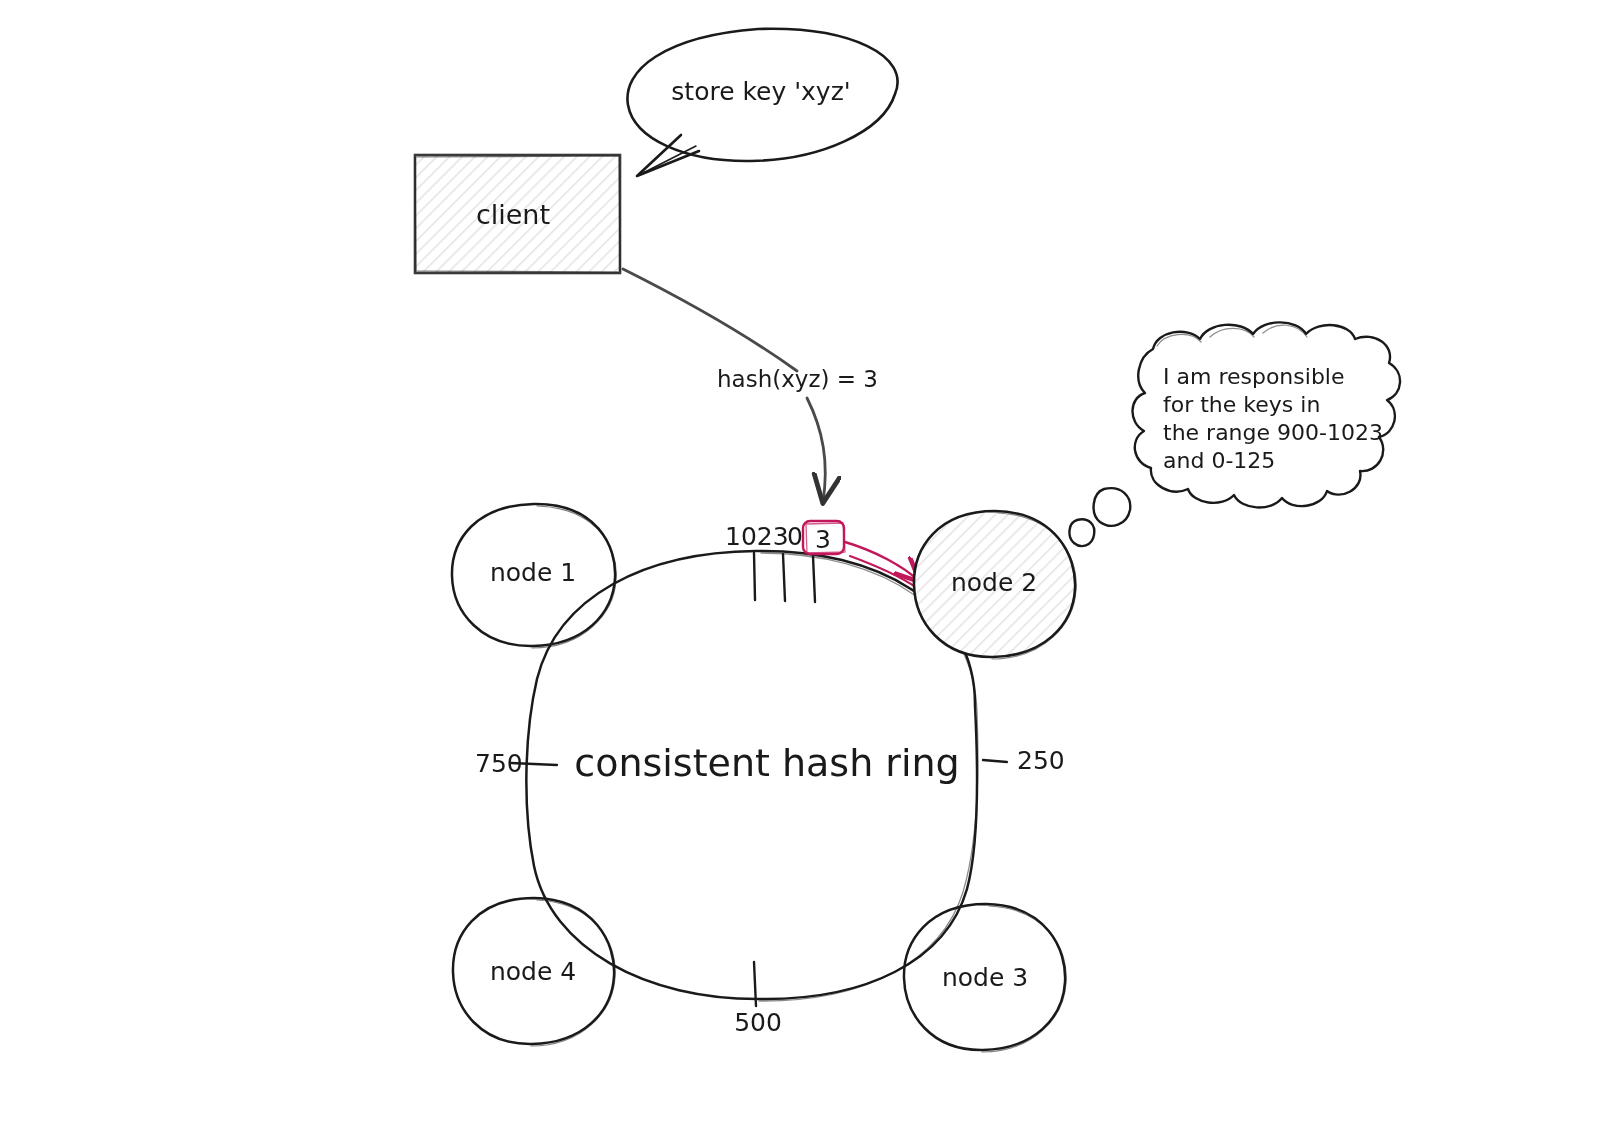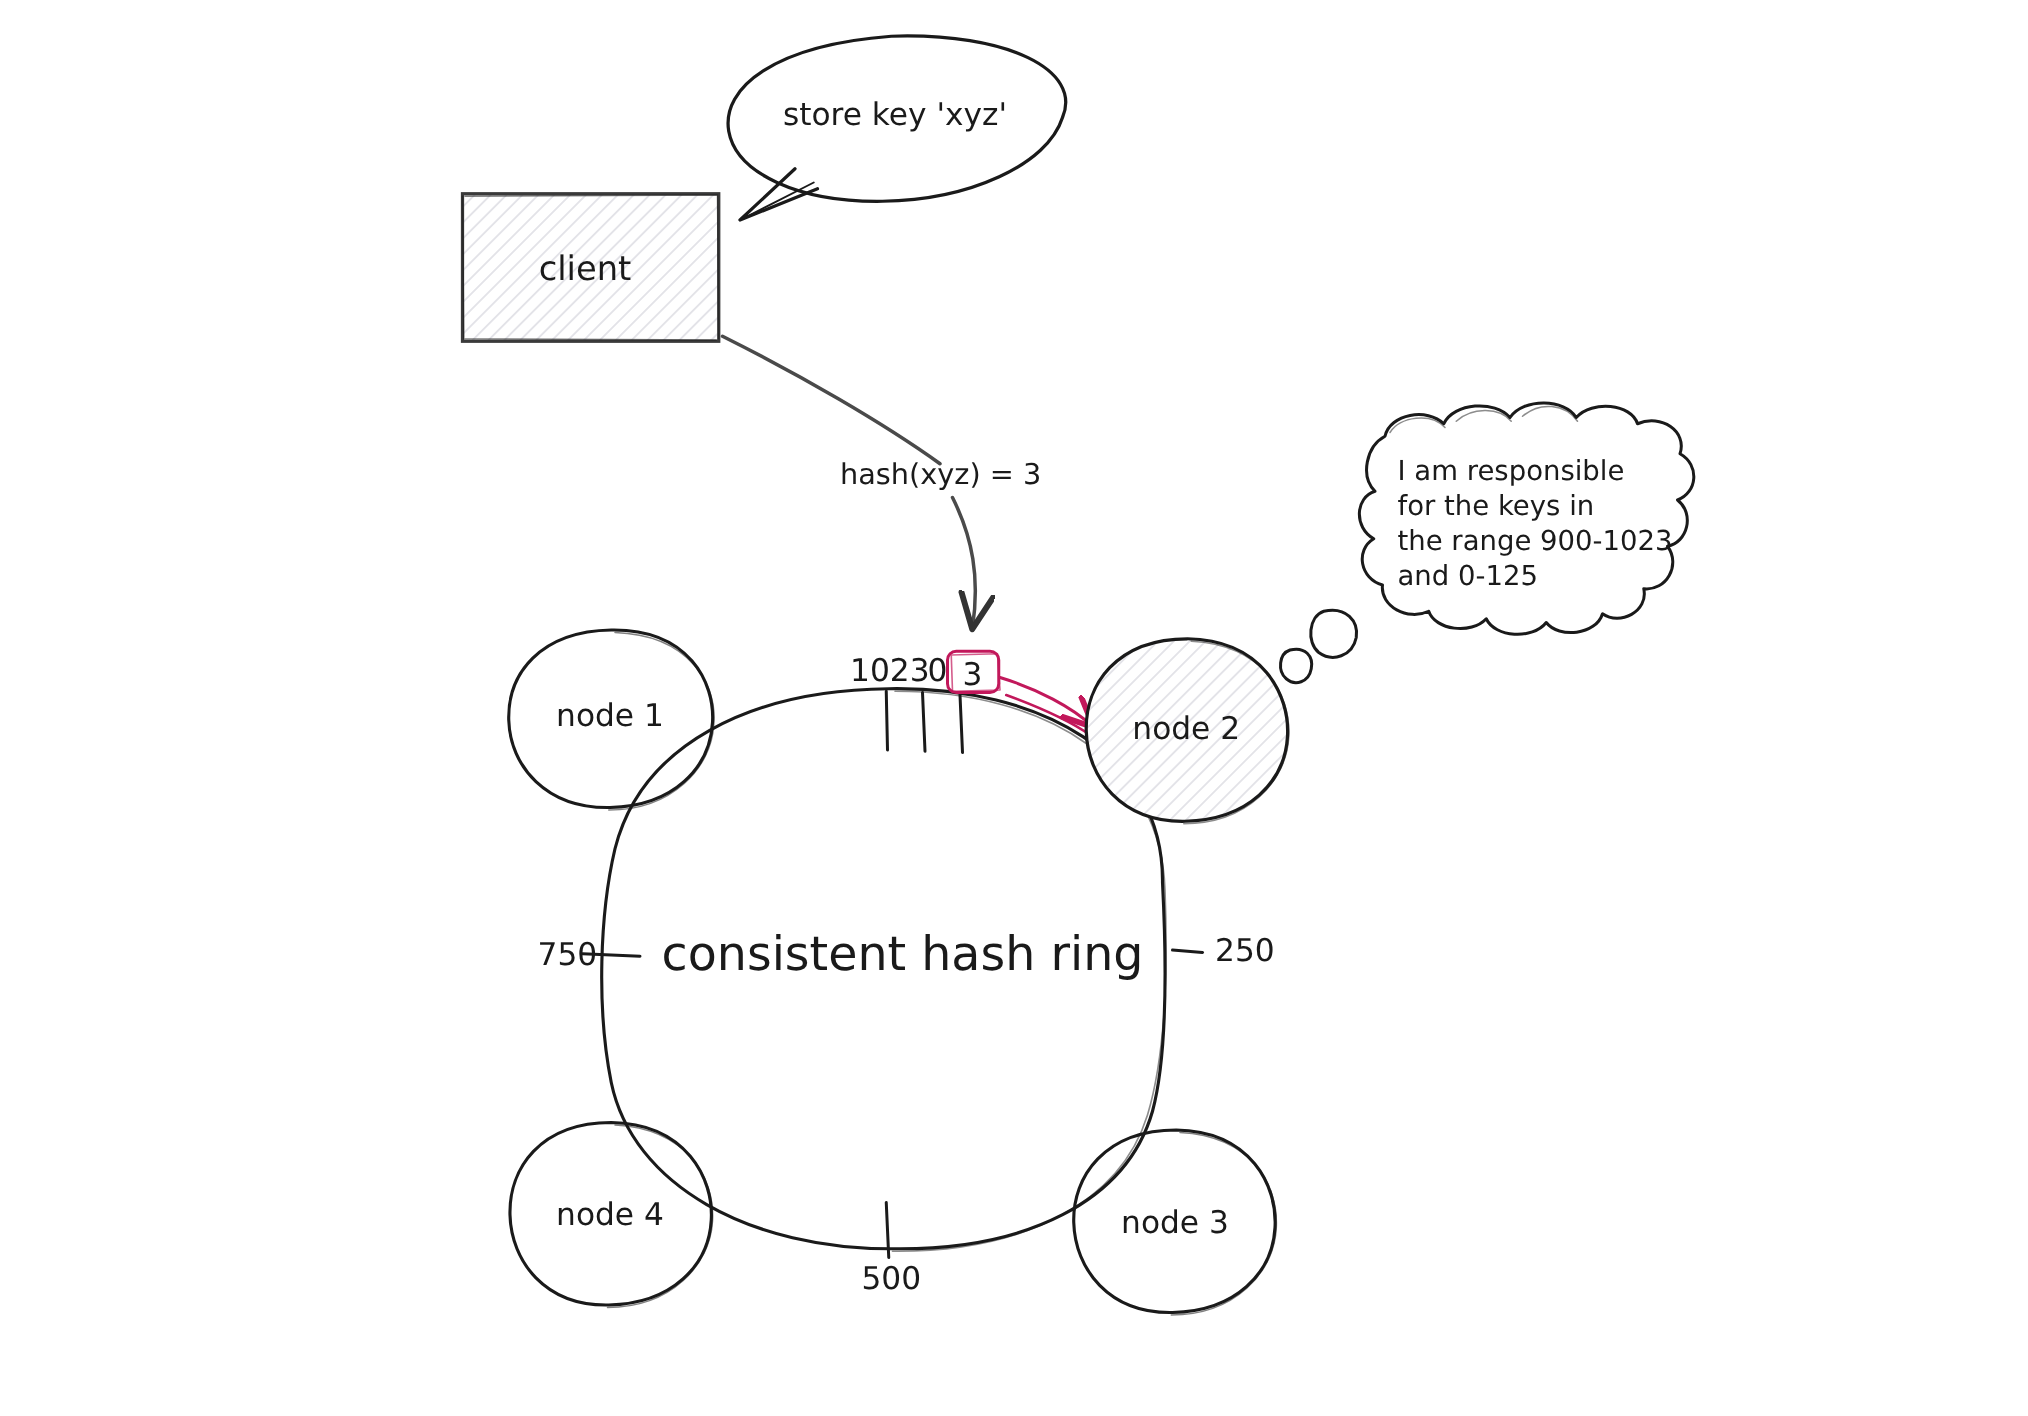--- a/index.html
+++ b/index.html
@@ -14,20 +14,21 @@
     overflow: hidden;
     font-family: "DejaVu Sans", sans-serif;
     position: relative;
   }
   #diagram-root {
     position: absolute;
     left: 0;
     top: 0;
     width: 1444px;
     height: 1133px;
+    padding-left: 45px;
   }
   svg#scene {
     display: block;
     width: 1622px;
     height: 1133px;
   }
   .hand-text {
     font-family: "DejaVu Sans", sans-serif;
     fill: #1a1a1a;
     font-weight: 500;

